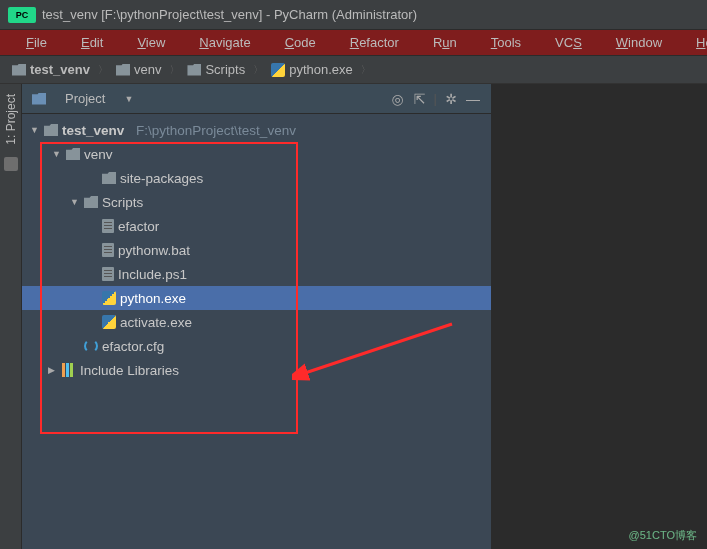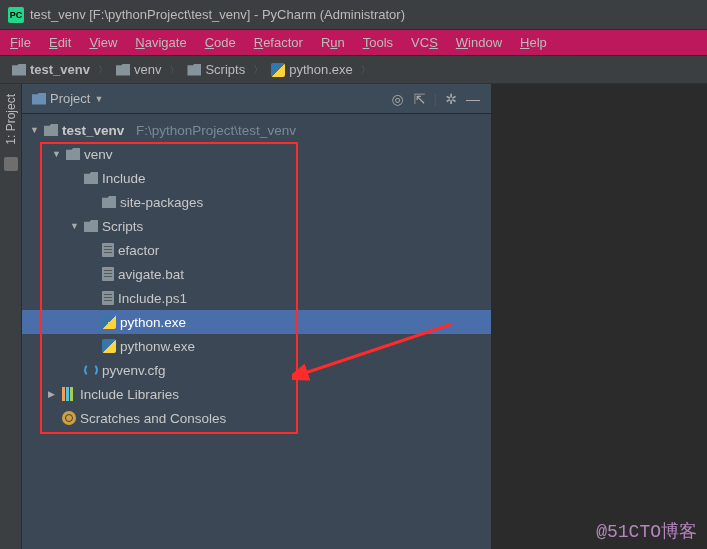--- a/index.html
+++ b/index.html
@@ -1,19 +1,19 @@
 <!DOCTYPE html>
 <html><head>
 <meta charset="utf-8">
 <style>
 * { margin:0; padding:0; box-sizing:border-box; font-family:"Segoe UI",Arial,sans-serif; }
 body { width:707px; height:549px; background:#3c3f41; overflow:hidden; position:relative; }
 .titlebar { height:30px; background:#3c3f41; display:flex; align-items:center; padding:0 8px; color:#bbb; font-size:13px; border-bottom:1px solid #2b2b2b; }
-.titlebar .logo { width:16px; height:16px; background:#21d789; border-radius:2px; margin-right:6px; display:inline-flex; align-items:center; justify-content:center; font-size:9px; font-weight:bold; color:#000; }
-.menubar { height:26px; background:#be185d; display:flex; align-items:center; padding:0 2px; gap:2px; border-bottom:1px solid #2b2b2b; }
+.titlebar .logo { width:28px; height:16px; background:#21d789; border-radius:2px; margin-right:6px; display:inline-flex; align-items:center; justify-content:center; font-size:9px; font-weight:bold; color:#000; }
+.menubar { height:26px; background:#7f1d1d; display:flex; align-items:center; padding:0 18px; gap:18px; border-bottom:1px solid #2b2b2b; }
 .menubar span { color:#bbb; font-size:13px; padding:2px 8px; cursor:pointer; }
 .menubar span u { text-decoration:underline; }
 .breadcrumb { height:28px; background:#3c3f41; display:flex; align-items:center; padding:0 8px; gap:4px; border-bottom:1px solid #323232; }
 .bc-item { display:flex; align-items:center; gap:4px; color:#bbb; font-size:13px; padding:0 4px; }
 .bc-sep { color:#666; font-size:10px; }
 .folder-icon { width:14px; height:12px; background:#87939a; clip-path:polygon(0 15%,40% 15%,50% 0,100% 0,100% 100%,0 100%); display:inline-block; }
 .pyfile-icon { width:14px; height:14px; background:linear-gradient(135deg,#3776ab 50%,#ffd43b 50%); border-radius:2px; display:inline-block; }
 .file-icon { width:12px; height:14px; background:#87939a; border-radius:1px; position:relative; display:inline-block; }
 .file-icon::after{content:"";position:absolute;top:3px;left:2px;right:2px;height:1px;background:#555;box-shadow:0 3px 0 #555,0 6px 0 #555;}
 .cfg-icon{width:14px;height:14px;border:2px solid #40a0d8;border-radius:50%;border-top-color:transparent;border-bottom-color:transparent;display:inline-block;}
@@ -22,35 +22,35 @@
 .lib-icon i:nth-child(2){background:#50c0f0;}
 .lib-icon i:nth-child(3){background:#a0d050;}
 .scratch-icon{width:14px;height:14px;background:#d0a040;border-radius:50%;display:inline-block;position:relative;}
 .scratch-icon::after{content:"";position:absolute;inset:3px;border:1px solid #3c3f41;border-radius:50%;}
 .main { display:flex; height:calc(100% - 84px); }
 .sidebar-tab { width:22px; background:#3c3f41; border-right:1px solid #2b2b2b; display:flex; flex-direction:column; align-items:center; padding-top:6px; gap:8px;}
 .sidebar-tab .vtab { writing-mode:vertical-rl; transform:rotate(180deg); color:#bbb; font-size:12px; cursor:pointer; padding:4px 2px;}
 .sidebar-tab .sq{width:14px;height:14px;background:#6e6e6e;border-radius:2px;}
 .project-panel { width:470px; background:#3b4754; display:flex; flex-direction:column; border-right:1px solid #2b2b2b; position:relative;}
 .panel-header { height:30px; background:#3c4b57; display:flex; align-items:center; padding:0 10px; gap:6px; color:#bbb; font-size:13px; border-bottom:1px solid #2b2b2b; }
-.panel-header .title { display:flex; align-items:center; gap:4px; }
+.panel-header .title { display:flex; align-items:center; gap:19px; }
 .panel-header .spacer{flex:1;}
 .panel-header .hicon{width:16px;height:16px;display:inline-flex;align-items:center;justify-content:center;color:#aaa;cursor:pointer;font-size:14px;}
 .tree { flex:1; overflow:auto; padding:4px 0; font-size:13.5px; color:#c8c8c8; position:relative;}
 .tree-row { display:flex; align-items:center; height:24px; padding-left:8px; gap:4px; cursor:pointer; white-space:nowrap;}
 .tree-row.selected { background:#4a6ea9; color:#fff; }
 .arrow { width:10px; display:inline-block; color:#aaa; font-size:9px; }
 .arrow.down::before{content:"▼";}
 .arrow.right::before{content:"▶";}
 .indent{display:inline-block;}
 .dim{color:#7a8a99;}
 .annot-box{position:absolute;border:2px solid #ff2a2a;pointer-events:none;}
 .annot-arrow{position:absolute;pointer-events:none;}
 .editor{flex:1;background:#2b2b2b;}
-.watermark{position:absolute;right:10px;bottom:6px;color:#f0abfc;font-size:18px;opacity:.7;font-family:Liberation Mono, monospace;}
+.watermark{position:absolute;right:10px;bottom:6px;color:#86efac;font-size:11px;opacity:.7;}
 </style>
 </head>
 <body>
 
 <div class="titlebar">
   <span class="logo">PC</span>
   <span>test_venv [F:\pythonProject\test_venv] - PyCharm (Administrator)</span>
 </div>
 
 <div class="menubar">
@@ -117,79 +117,69 @@
         <span class="folder-icon"></span>
         <b>test_venv</b>&nbsp;<span class="dim">F:\pythonProject\test_venv</span>
       </div>
       <div class="tree-row">
         <span class="indent" style="width:18px;"></span>
           <span class="arrow down"></span>
         <span class="folder-icon"></span>
         <span>venv</span>
       </div>
       <div class="tree-row">
-        <span class="indent" style="width:50px;"></span>
-        <span class="folder-icon"></span>
-        <span>Include</span>
-      </div>
-      <div class="tree-row">
         <span class="indent" style="width:68px;"></span>
         <span class="folder-icon"></span>
         <span>site-packages</span>
       </div>
       <div class="tree-row">
         <span class="indent" style="width:36px;"></span>
           <span class="arrow down"></span>
         <span class="folder-icon"></span>
         <span>Scripts</span>
       </div>
       <div class="tree-row">
         <span class="indent" style="width:68px;"></span>
           <span class="file-icon"></span>
         <span>efactor</span>
       </div>
       <div class="tree-row">
         <span class="indent" style="width:68px;"></span>
           <span class="file-icon"></span>
-        <span>avigate.bat</span>
+        <span>pythonw.bat</span>
       </div>
       <div class="tree-row">
         <span class="indent" style="width:68px;"></span>
           <span class="file-icon"></span>
         <span>Include.ps1</span>
       </div>
       <div class="tree-row selected">
         <span class="indent" style="width:68px;"></span>
           <span class="pyfile-icon"></span>
         <span>python.exe</span>
       </div>
       <div class="tree-row">
         <span class="indent" style="width:68px;"></span>
           <span class="pyfile-icon"></span>
-        <span>pythonw.exe</span>
+        <span>activate.exe</span>
       </div>
       <div class="tree-row">
         <span class="indent" style="width:50px;"></span>
           <span class="cfg-icon"></span>
-        <span>pyvenv.cfg</span>
+        <span>efactor.cfg</span>
       </div>
       <div class="tree-row">
         <span class="indent" style="width:14px;"></span>
           <span class="arrow right"></span>
         <span class="lib-icon">
             <i></i>
             <i></i>
             <i></i>
           </span>
         <span>Include Libraries</span>
-      </div>
-      <div class="tree-row">
-        <span class="indent" style="width:28px;"></span>
-        <span class="scratch-icon"></span>
-        <span>Scratches and Consoles</span>
       </div>
 
       <div class="annot-box" style="left:18px;top:28px;width:258px;height:292px;"></div>
       <svg class="annot-arrow" style="left:270px;top:200px;width:170px;height:80px;">
         <defs>
             <marker id="ah" markerWidth="10" markerHeight="10" refX="2" refY="3" orient="auto">
               <path d="M0,0 L0,6 L8,3 z" fill="#ff2a2a"></path>
             </marker>
           </defs>
         <line x1="160" y1="10" x2="10" y2="60" stroke="#ff2a2a" stroke-width="3" marker-end="url(#ah)"></line>

